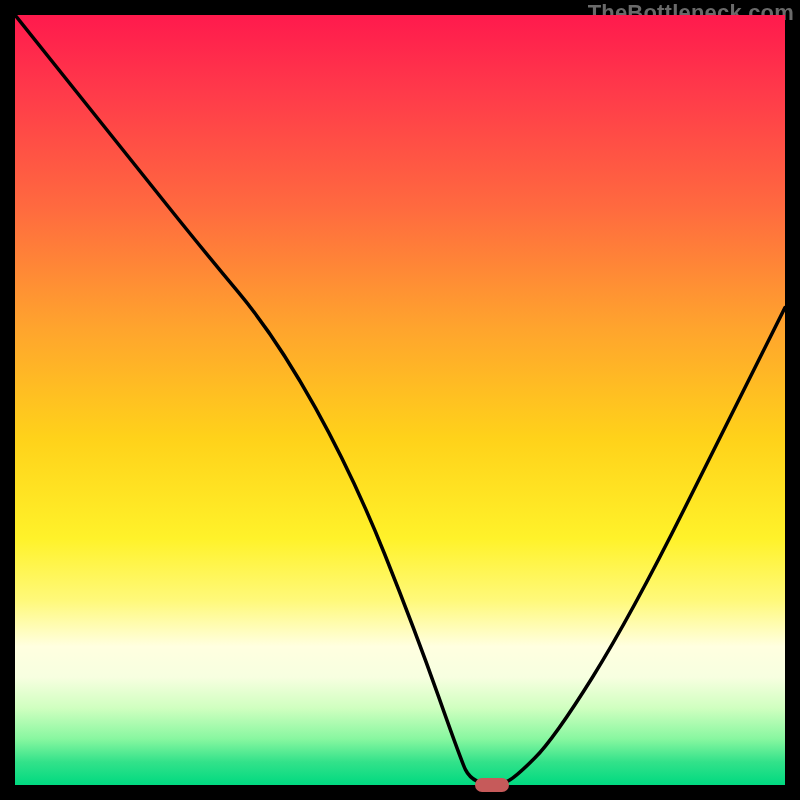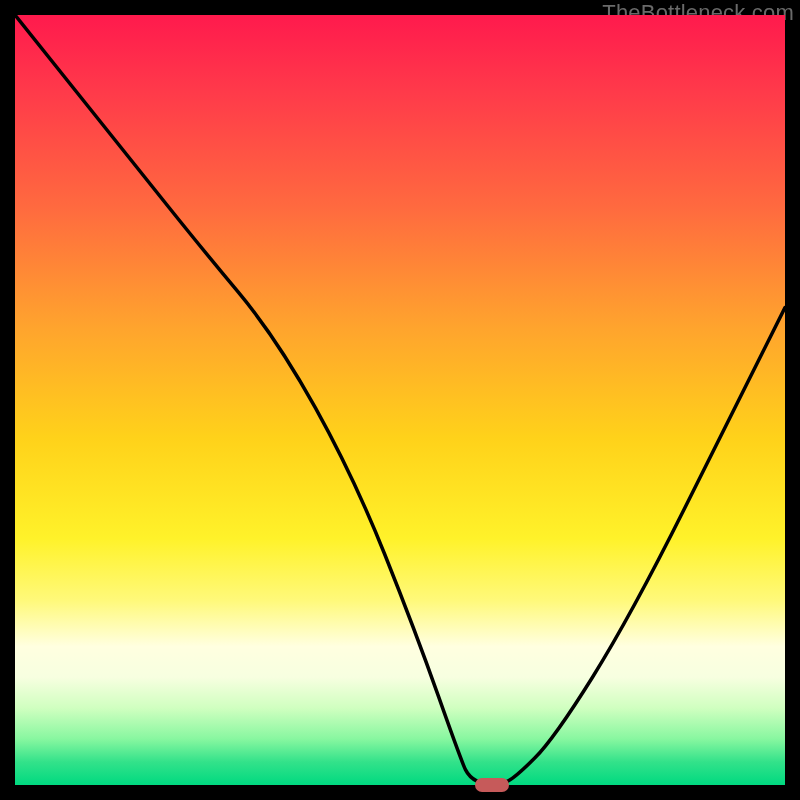--- a/index.html
+++ b/index.html
@@ -37,21 +37,21 @@
       #33e28a 97%,
       #00d980 100%
     );
   }
   .watermark {
     position: absolute;
     top: 0px;
     right: 6px;
     font-family: Arial, Helvetica, sans-serif;
     font-size: 22px;
-    font-weight: 400;
+    font-weight: 700;
     color: #6a6a6a;
     letter-spacing: 0.2px;
     user-select: none;
   }
   svg.curve {
     position: absolute;
     left: 0;
     top: 0;
     width: 770px;
     height: 770px;

